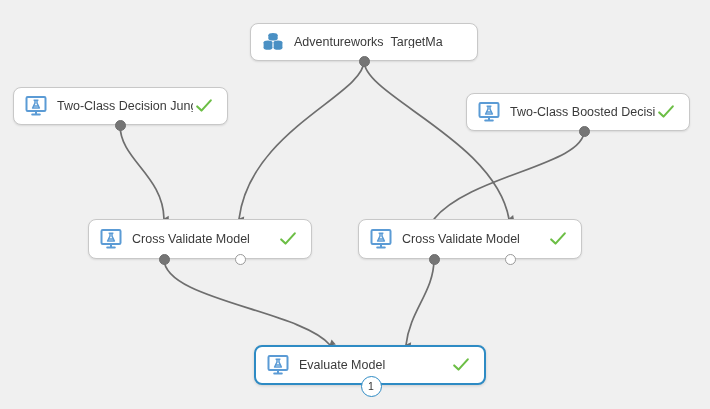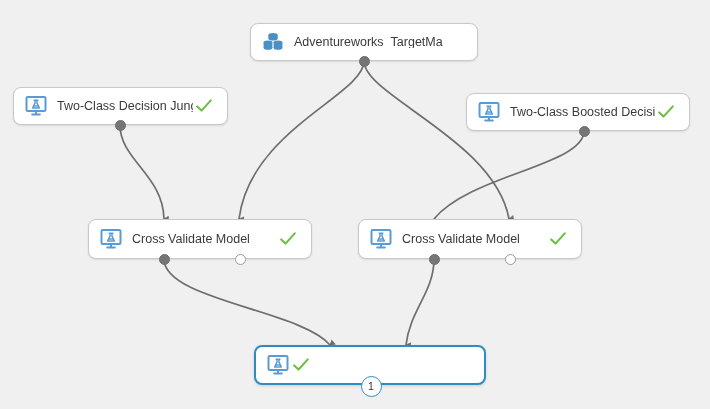--- a/index.html
+++ b/index.html
@@ -202,20 +202,21 @@
       </div>
       <div class="node selected" style="left: 254px; top: 345px; width: 232px; height: 40px;">
         <div class="node-icon">
           <svg width="24" height="24" viewBox="0 0 24 24" xmlns="http://www.w3.org/2000/svg">
             <rect x="2.5" y="3" width="19" height="14" rx="1.2" fill="#ffffff" stroke="#5b9bd5" stroke-width="2"></rect>
             <path d="M9.6 6.2 h4.8 M11 6.2 v3.0 L8.6 14 h6.8 L13 9.2 V6.2" fill="none" stroke="#5b9bd5" stroke-width="1.5" stroke-linejoin="round"></path>
             <path d="M9.2 12.0 h5.6" stroke="#5b9bd5" stroke-width="1.5"></path>
             <path d="M12 17 v2.6 M8.2 20.4 h7.6" stroke="#5b9bd5" stroke-width="2" stroke-linecap="round"></path>
           </svg>
         </div>
+        <div class="node-label">Evaluate Model</div>
         <div class="node-status">
           <svg width="18" height="18" viewBox="0 0 18 18" xmlns="http://www.w3.org/2000/svg">
             <path d="M2.2 9.4 L6.5 13.6 L15.8 3.4" fill="none" stroke="#6cbe45" stroke-width="2.1" stroke-linecap="round" stroke-linejoin="round"></path>
           </svg>
         </div>
       </div>
       <div class="badge" style="left: 360.5px; top: 375.5px;">1</div>
       <div class="port filled" style="left: 358.5px; top: 55.5px;"></div>
       <div class="port filled" style="left: 114.5px; top: 119.5px;"></div>
       <div class="port filled" style="left: 578.5px; top: 125.5px;"></div>

